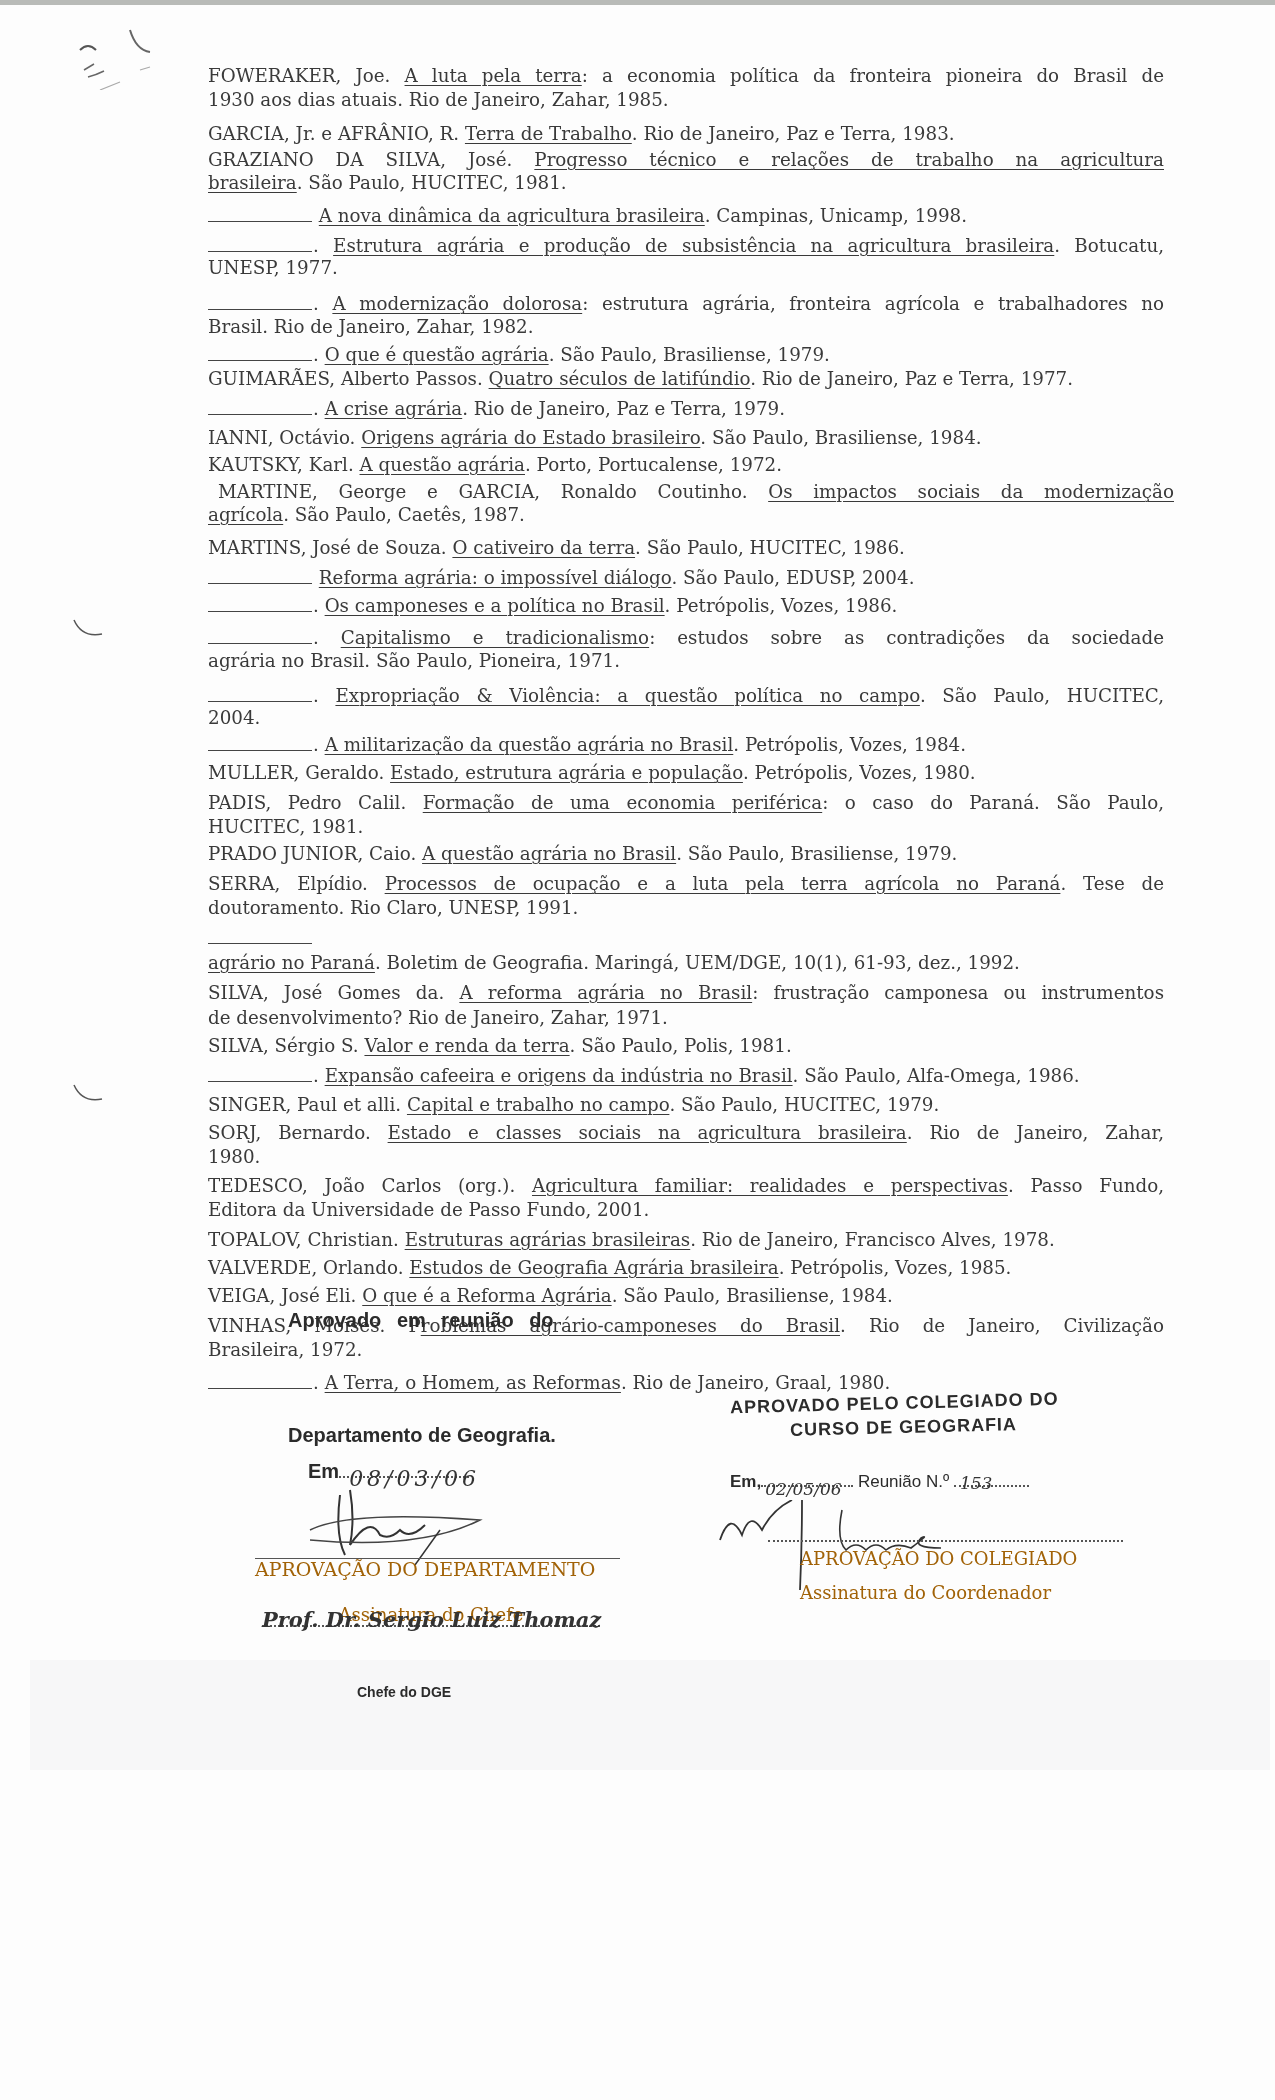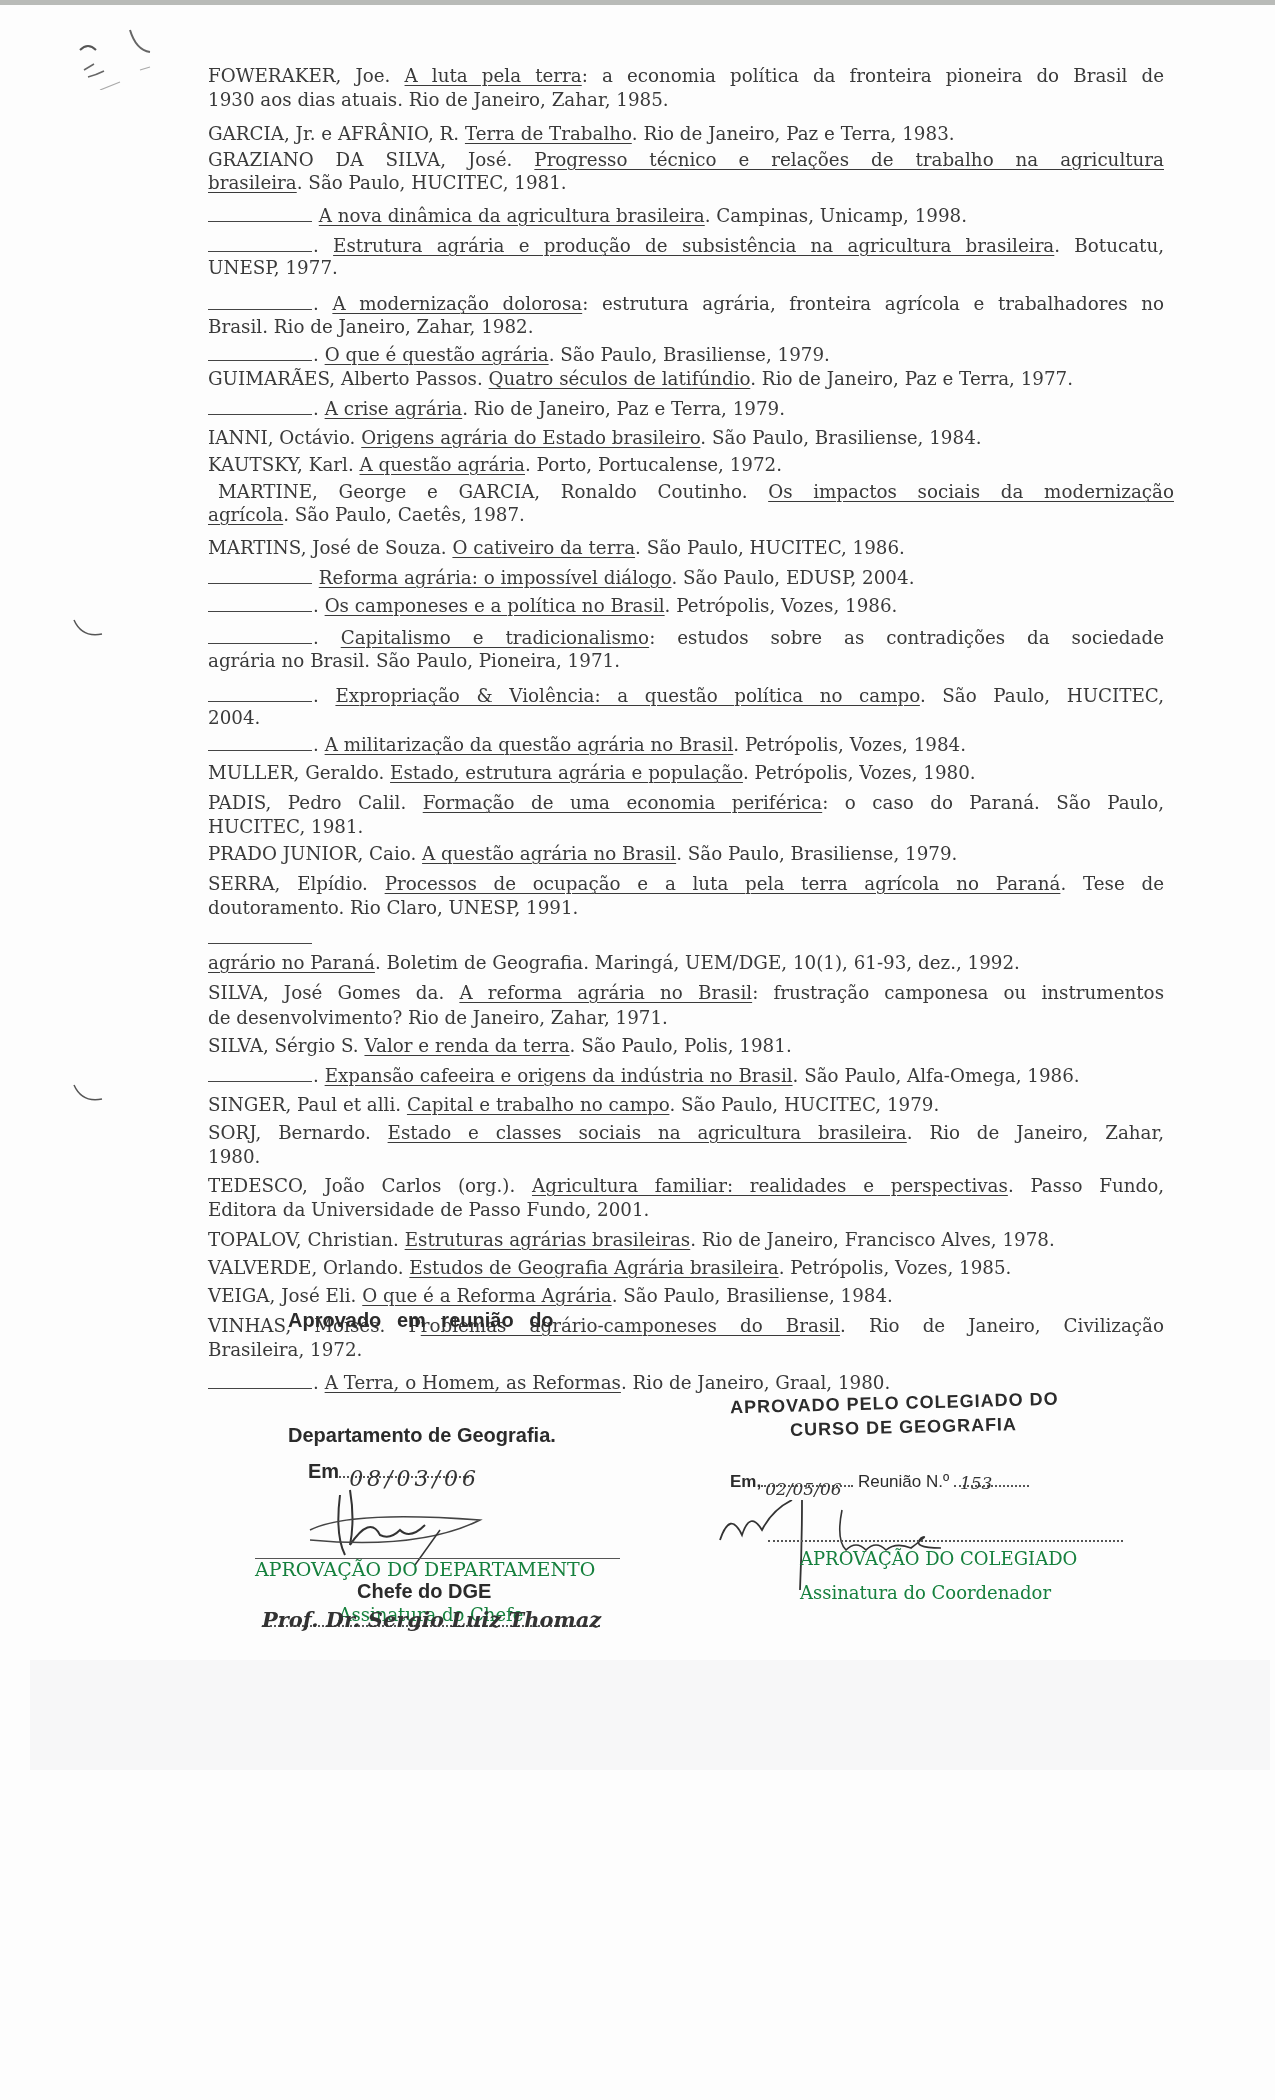--- a/index.html
+++ b/index.html
@@ -8,21 +8,21 @@
   .topband{position:absolute;left:0;top:0;width:1275px;height:5px;background:#b9bbb8;}
   .greyband{position:absolute;left:30px;top:1660px;width:1240px;height:110px;background:#f7f7f8;}
   .line{position:absolute;left:208px;width:956px;height:24px;line-height:24px;font-size:18.3px;
         white-space:nowrap;letter-spacing:0;}
   .line.just{text-align:justify;text-align-last:justify;white-space:normal;}
   .u{text-decoration:underline;text-underline-offset:3px;text-decoration-thickness:1px;}
   .dash{display:inline-block;width:104px;border-bottom:1.5px solid #444;height:18px;vertical-align:baseline;margin-right:1px;}
   .mark{position:absolute;}
   .stamp{position:absolute;font-family:"Liberation Sans","DejaVu Sans",sans-serif;color:#2b2b2b;}
   .bold{font-weight:bold;}
-  .serifs{font-family:"DejaVu Serif","Liberation Serif",serif;color:#15803d;}
+  .serifs{font-family:"DejaVu Serif","Liberation Serif",serif;color:#a16207;}
   .hand{font-family:"DejaVu Serif",serif;font-style:italic;color:#333;}
   .dots{border-bottom:2px dotted #555;display:inline-block;}
 </style>
 </head>
 <body>
 
 <div class="topband"></div>
 <div class="greyband"></div>
 
 <svg class="mark" style="left:70px;top:15px" width="110" height="75" viewBox="0 0 110 75">
@@ -101,21 +101,21 @@
   <path d="M10 45 q40 -20 170 -10 q-60 30 -170 20" stroke="#444" fill="none" stroke-width="1.5"></path>
   <path d="M140 45 l-25 35" stroke="#333" fill="none" stroke-width="1.5"></path>
 </svg>
 <div class="mark" style="left:255px;top:1558px;width:365px;border-top:1.5px solid #555;"></div>
 <div class="stamp serifs" style="left:255px;top:1558px;font-size:19px;font-weight:normal;">APROVAÇÃO DO DEPARTAMENTO</div>
 <div class="stamp serifs" style="left:262px;top:1580px;font-size:18px;">
   <span style="display:block;text-align:center;width:338px;margin-top:24px;">Assinatura do Chefe</span>
   <span class="dots" style="width:338px;display:block;height:2px;margin-top:-2px;"></span>
 </div>
 <div class="stamp hand bold" style="left:262px;top:1607px;font-size:21px;">Prof. Dr. Sergio Luiz Thomaz</div>
-<div class="stamp bold" style="left:357px;top:1580px;font-size:20px;">Chefe do DGE</div>
+<div class="stamp bold" style="left:357px;top:1684px;font-size:14px;">Chefe do DGE</div>
 
 <div class="stamp bold" style="left:730px;top:1393px;font-size:18px;letter-spacing:1px;transform:rotate(-1.5deg);">APROVADO PELO COLEGIADO DO</div>
 <div class="stamp bold" style="left:790px;top:1417px;font-size:18px;letter-spacing:1px;transform:rotate(-1.5deg);">CURSO DE GEOGRAFIA</div>
 <div class="stamp" style="left:730px;top:1472px;font-size:17px;">
   <span class="bold">Em,</span><span class="dots" style="width:92px;position:relative;">
     <span class="hand" style="position:absolute;left:4px;top:-6px;font-size:17px;">02/05/06</span>
   </span>
   <span>Reunião N.º</span>
   <span class="dots" style="width:75px;position:relative;">
     <span class="hand" style="position:absolute;left:6px;top:-12px;font-size:17px;">153</span>

